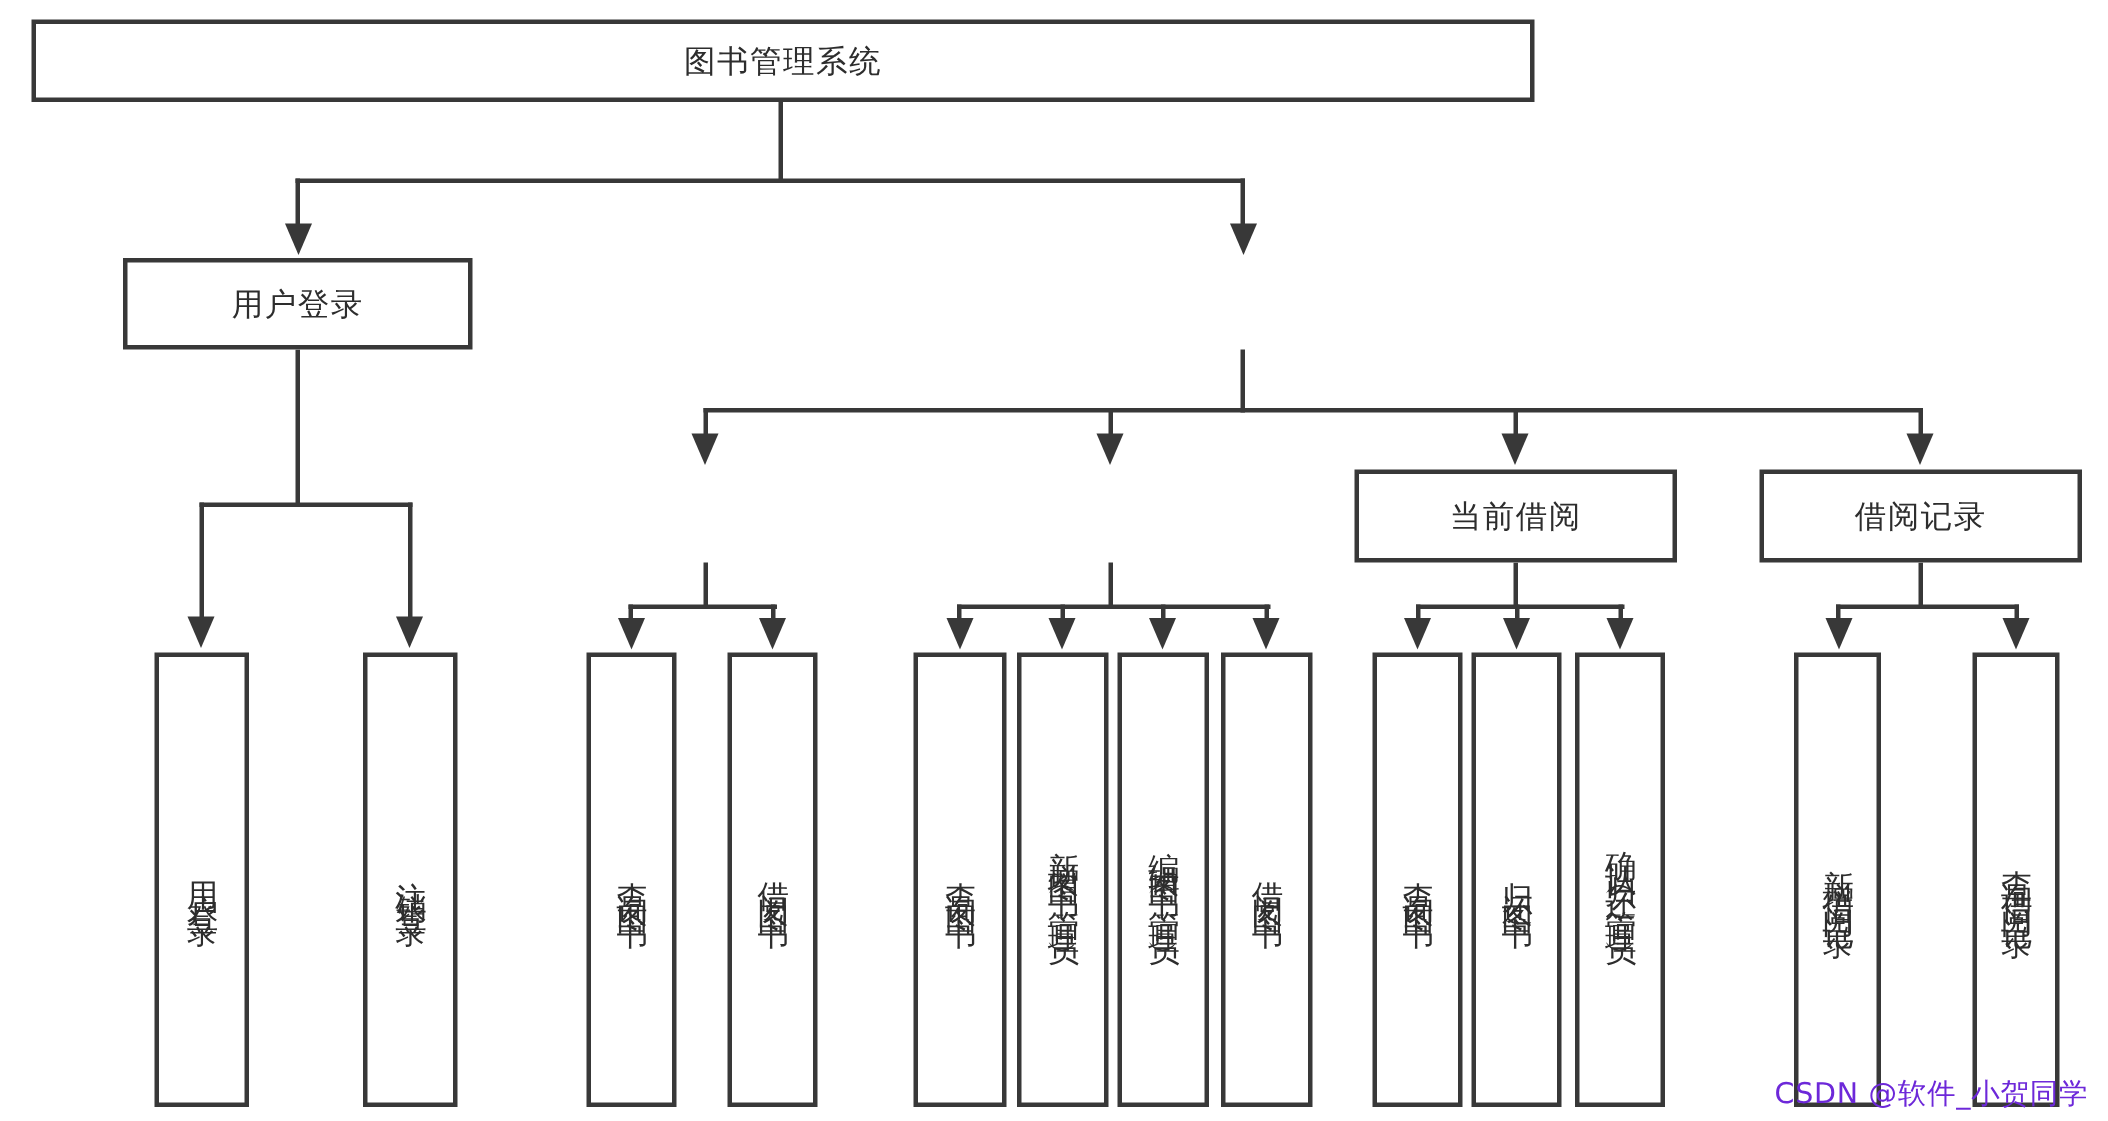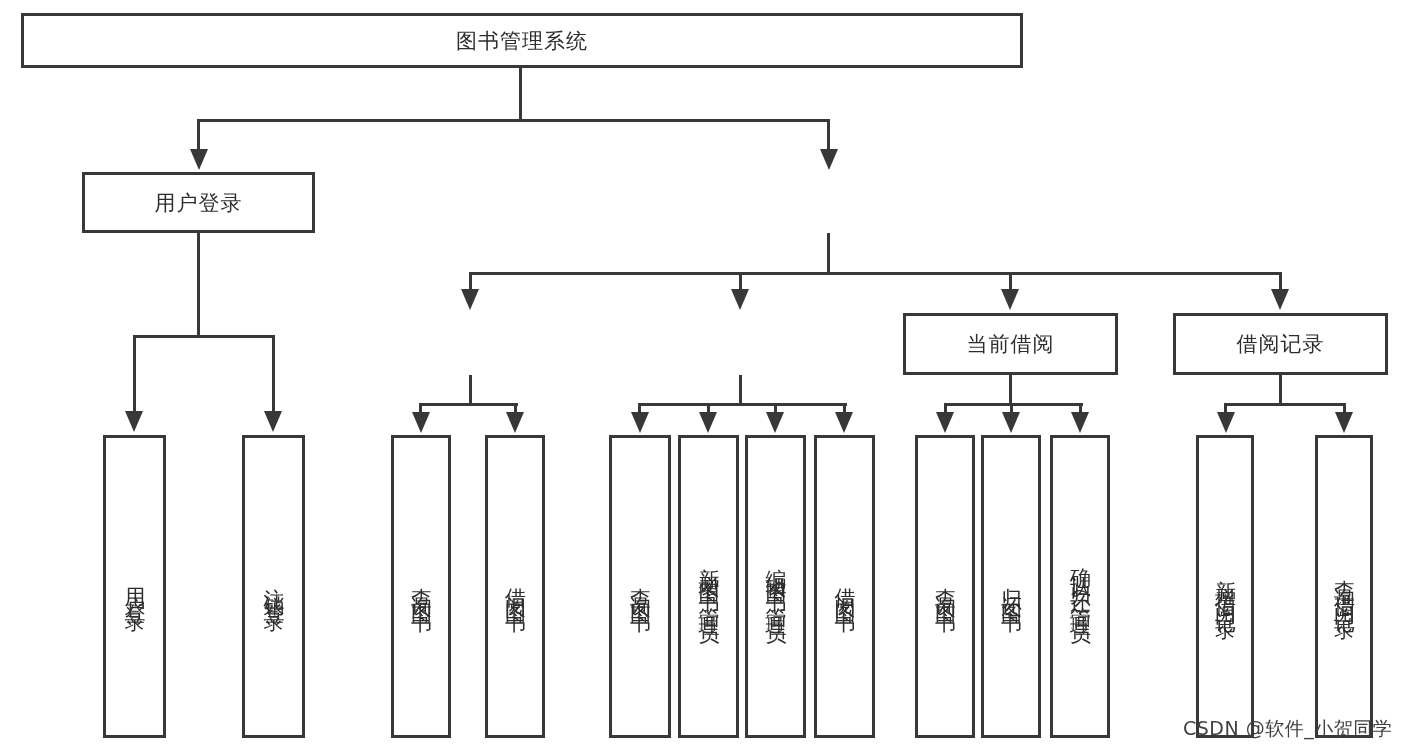--- a/index.html
+++ b/index.html
@@ -41,21 +41,21 @@
     height: 0;
     border-left: 9px solid transparent;
     border-right: 9px solid transparent;
     border-top: 21px solid #383838;
     z-index: 1;
   }
   .watermark {
     position: absolute;
     left: 1183px;
     top: 716px;
-    color: #404040;
+    color: #6d28d9;
     font-size: 19px;
     letter-spacing: 0.5px;
     z-index: 5;
     white-space: nowrap;
   }
 </style>
 </head>
 <body>
 
 <div class="canvas">

